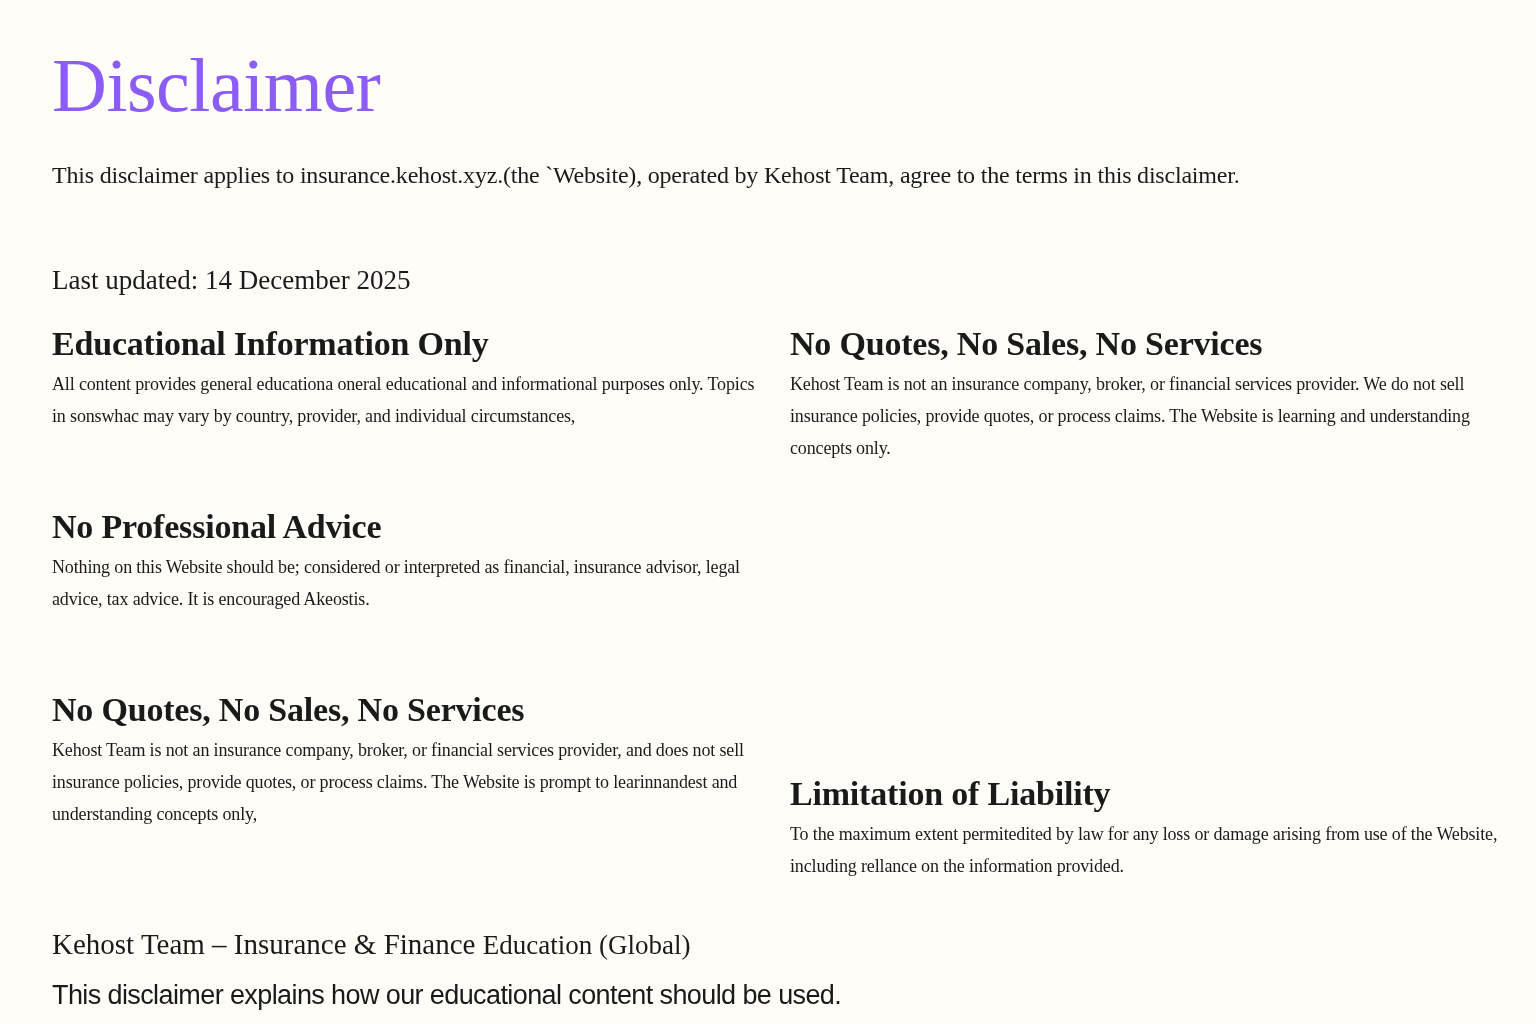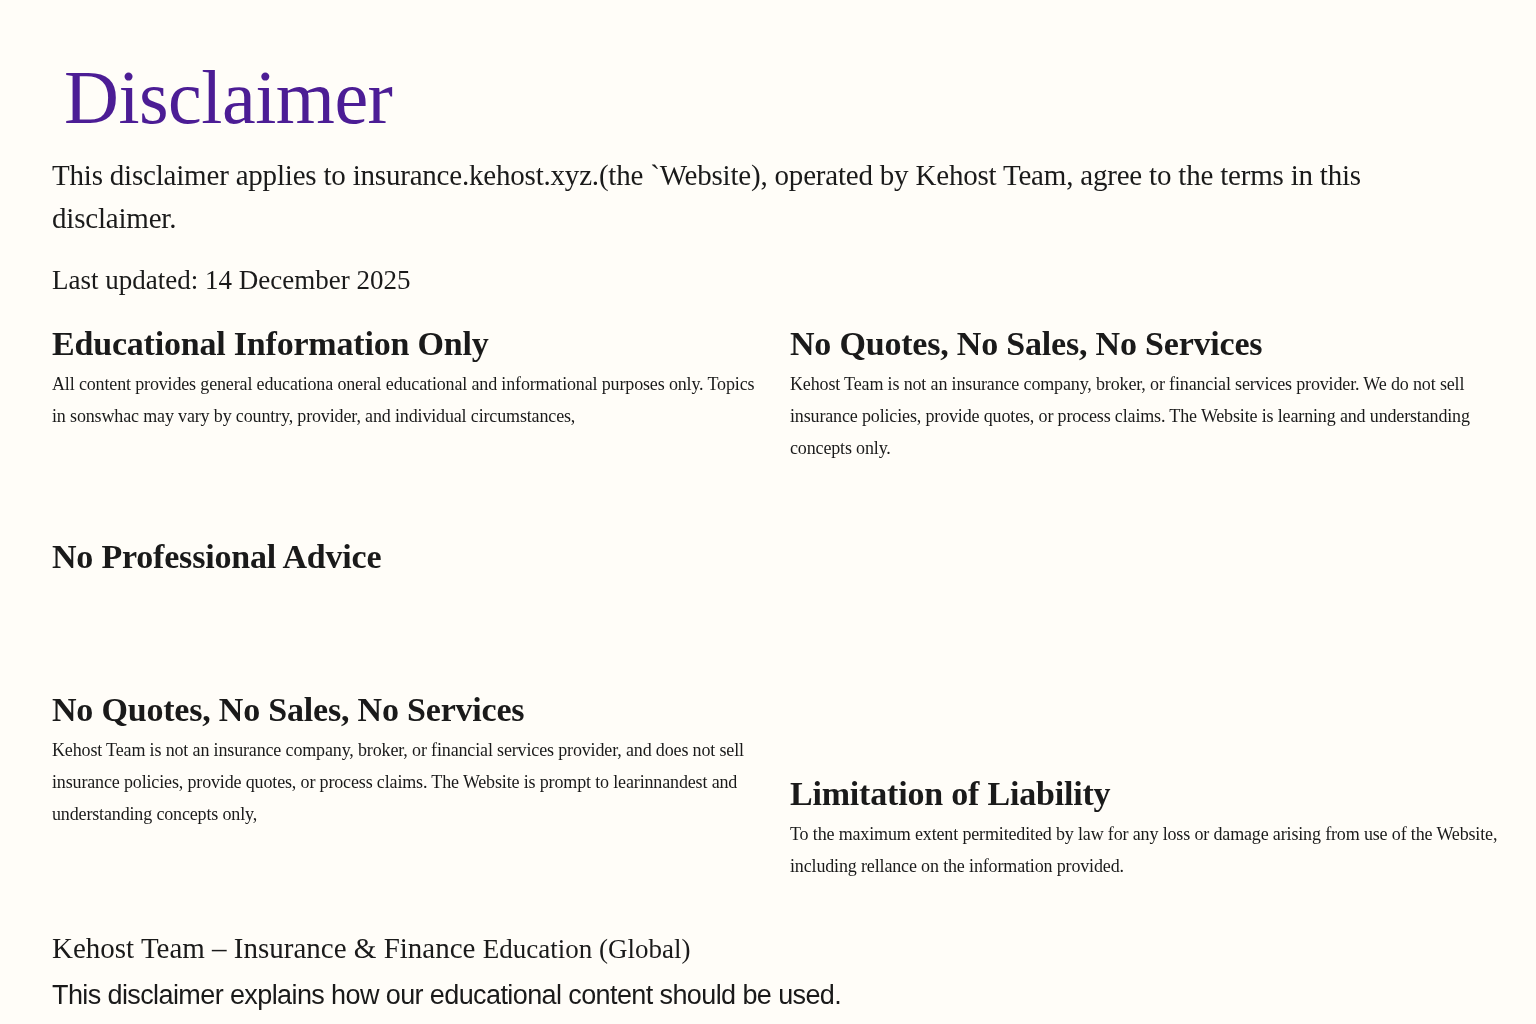--- a/index.html
+++ b/index.html
@@ -12,34 +12,34 @@
       height: 1024px;
       position: relative;
       overflow: hidden;
       color: #1a1a1a;
       font-family: "Liberation Serif", "DejaVu Serif", serif;
     }
     .title {
       position: absolute;
       left: 52px;
       top: 40px;
-      margin: 12px;
+      margin: 0;
       font-size: 76px;
       font-weight: normal;
       line-height: 1.2;
       letter-spacing: -0.5px;
-      color: #4c1d95;
+      color: #8b5cf6;
     }
     .intro {
       position: absolute;
       left: 52px;
       top: 154px;
       width: 1440px;
       margin: 0;
-      font-size: 29px;
+      font-size: 24px;
       line-height: 43px;
       letter-spacing: -0.2px;
     }
     .updated {
       position: absolute;
       left: 52px;
       top: 260px;
       margin: 0;
       font-size: 27px;
       line-height: 40px;
@@ -54,33 +54,33 @@
       line-height: 40px;
       letter-spacing: -0.2px;
     }
     .section p {
       margin: 4px 0 0 0;
       font-size: 18px;
       line-height: 32px;
       letter-spacing: -0.15px;
     }
     #sec-edu { left: 52px; top: 324px; width: 720px; }
-    #sec-advice { left: 52px; top: 537px; width: 720px; }
+    #sec-advice { left: 52px; top: 507px; width: 720px; }
     #sec-quotes-left { left: 52px; top: 690px; width: 720px; }
     #sec-quotes-right { left: 790px; top: 324px; width: 720px; }
     #sec-links { left: 790px; top: 550px; width: 730px; }
     #sec-liability { left: 790px; top: 774px; width: 720px; }
 
     .footer-org {
       position: absolute;
       left: 52px;
       top: 922px;
       margin: 0;
       font-size: 29px;
-      line-height: 52px;
+      line-height: 44px;
       white-space: nowrap;
     }
     .footer-org .light {
       font-size: 27px;
     }
     .footer-note {
       position: absolute;
       left: 52px;
       top: 975px;
       margin: 0;
@@ -100,20 +100,21 @@
 
 <p class="updated">Last updated: 14 December 2025</p>
 
 <section class="section" id="sec-edu">
   <h2>Educational Information Only</h2>
   <p>All content provides general educationa oneral educational and informational purposes only. Topics in sonswhac may vary by country, provider, and individual circumstances,</p>
 </section>
 
 <section class="section" id="sec-advice">
   <h2>No Professional Advice</h2>
+  <p>Nothing on this Website should be; considered or interpreted as financial, insurance advisor, legal advice, tax advice. It is encouraged Akeostis.</p>
 </section>
 
 <section class="section" id="sec-quotes-left">
   <h2>No Quotes, No Sales, No Services</h2>
   <p>Kehost Team is not an insurance company, broker, or financial services provider, and does not sell insurance policies, provide quotes, or process claims. The Website is prompt to learinnandest and understanding concepts only,</p>
 </section>
 
 <section class="section" id="sec-quotes-right">
   <h2>No Quotes, No Sales, No Services</h2>
   <p>Kehost Team is not an insurance company, broker, or financial services provider. We do not sell insurance policies, provide quotes, or process claims. The Website is learning and understanding concepts only.</p>

